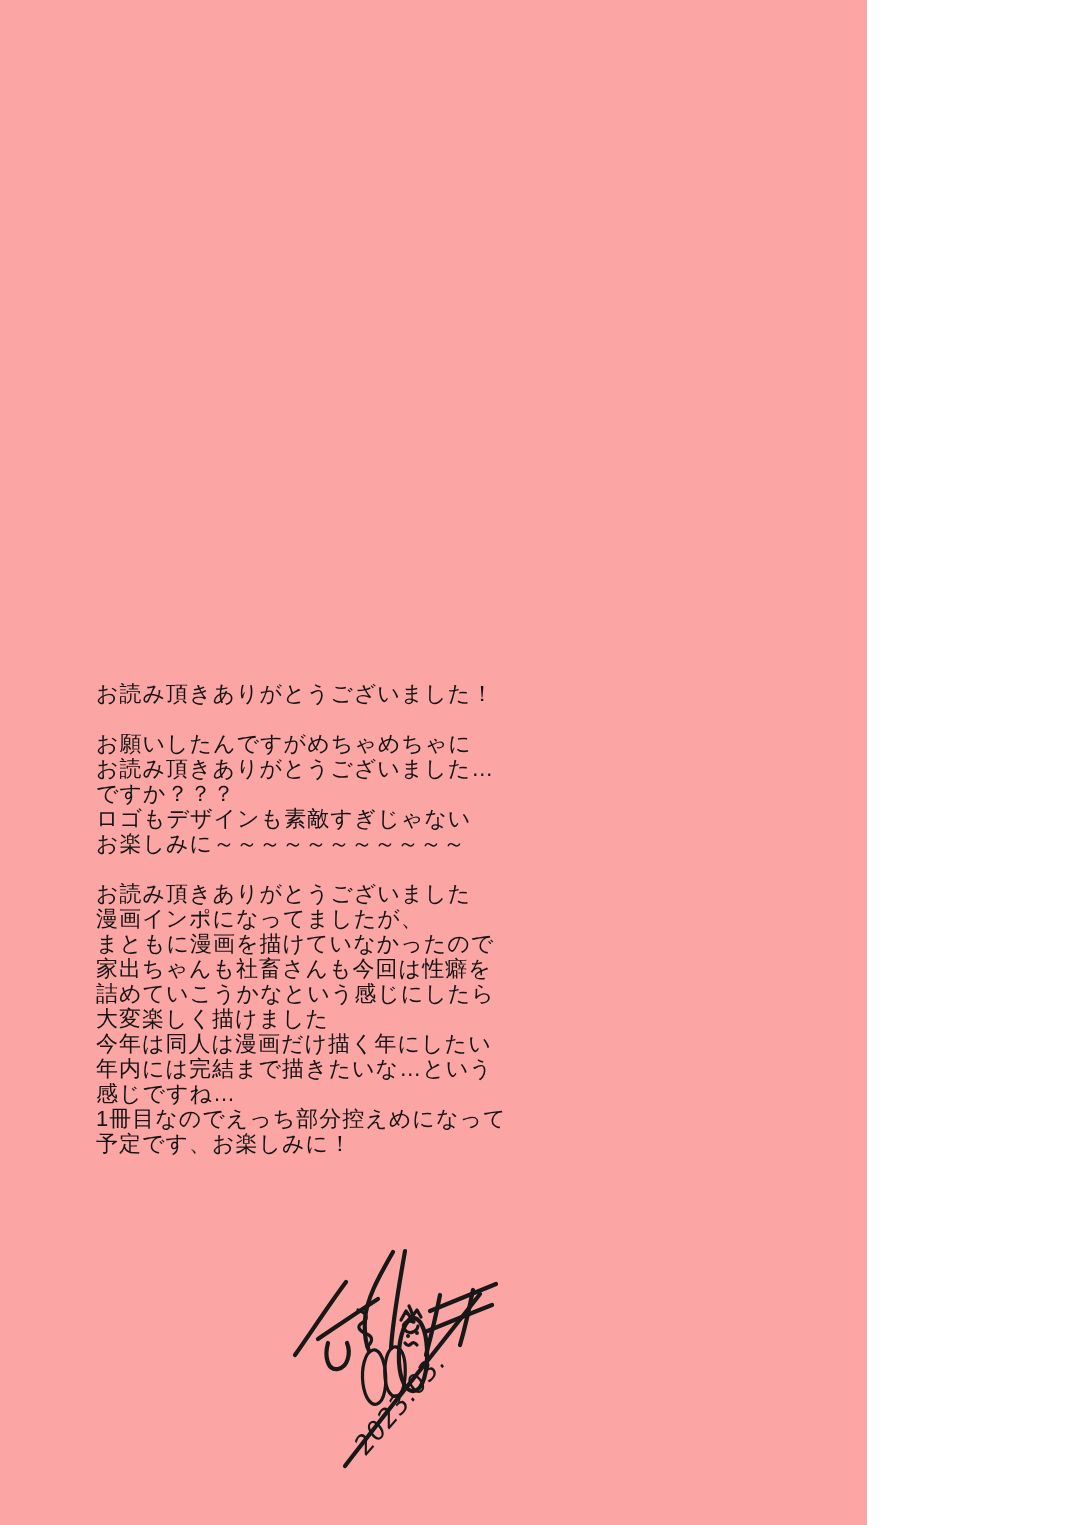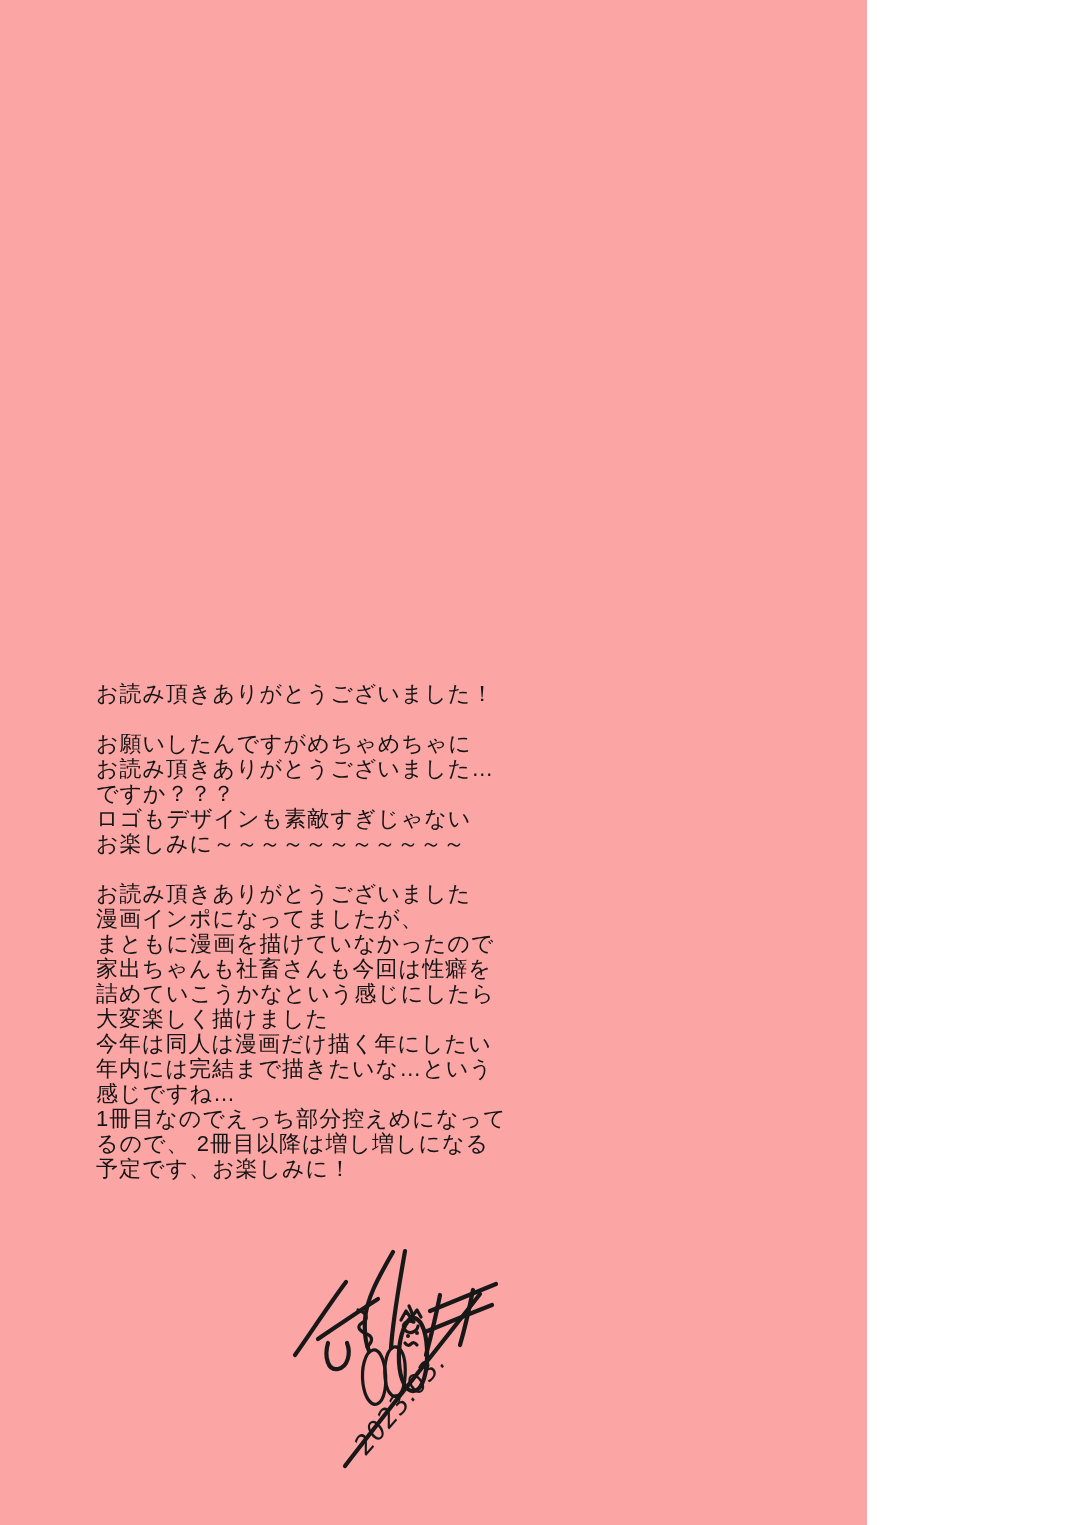--- a/index.html
+++ b/index.html
@@ -66,21 +66,20 @@
     <div class="text-line">お読み頂きありがとうございました</div>
     <div class="text-line">漫画インポになってましたが、</div>
     <div class="text-line">まともに漫画を描けていなかったので</div>
     <div class="text-line">家出ちゃんも社畜さんも今回は性癖を</div>
     <div class="text-line">詰めていこうかなという感じにしたら</div>
     <div class="text-line">大変楽しく描けました</div>
     <div class="text-line">今年は同人は漫画だけ描く年にしたい</div>
     <div class="text-line">年内には完結まで描きたいな…という</div>
     <div class="text-line">感じですね…</div>
     <div class="text-line">1冊目なのでえっち部分控えめになって</div>
-    <div class="text-line">るので、 2冊目以降は増し増しになる</div>
     <div class="text-line">予定です、お楽しみに！</div>
   </div>
 
   <svg class="signature" width="252" height="235" viewBox="0 0 252 235" xmlns="http://www.w3.org/2000/svg">
 
     <g>
       <path class="sig-stroke" d="M7,107 C22,86 40,58 58,34"></path>
       <path class="sig-stroke" d="M30,91 C48,79 68,65 90,51"></path>
       <path class="sig-thin" d="M70,62 c9,3 11,9 4,13 c-7,4 -1,9 5,11 c7,3 5,9 0,13"></path>
       <path class="sig-stroke" d="M40,95 c-4,14 0,28 10,26 c10,-2 13,-16 9,-26"></path>

